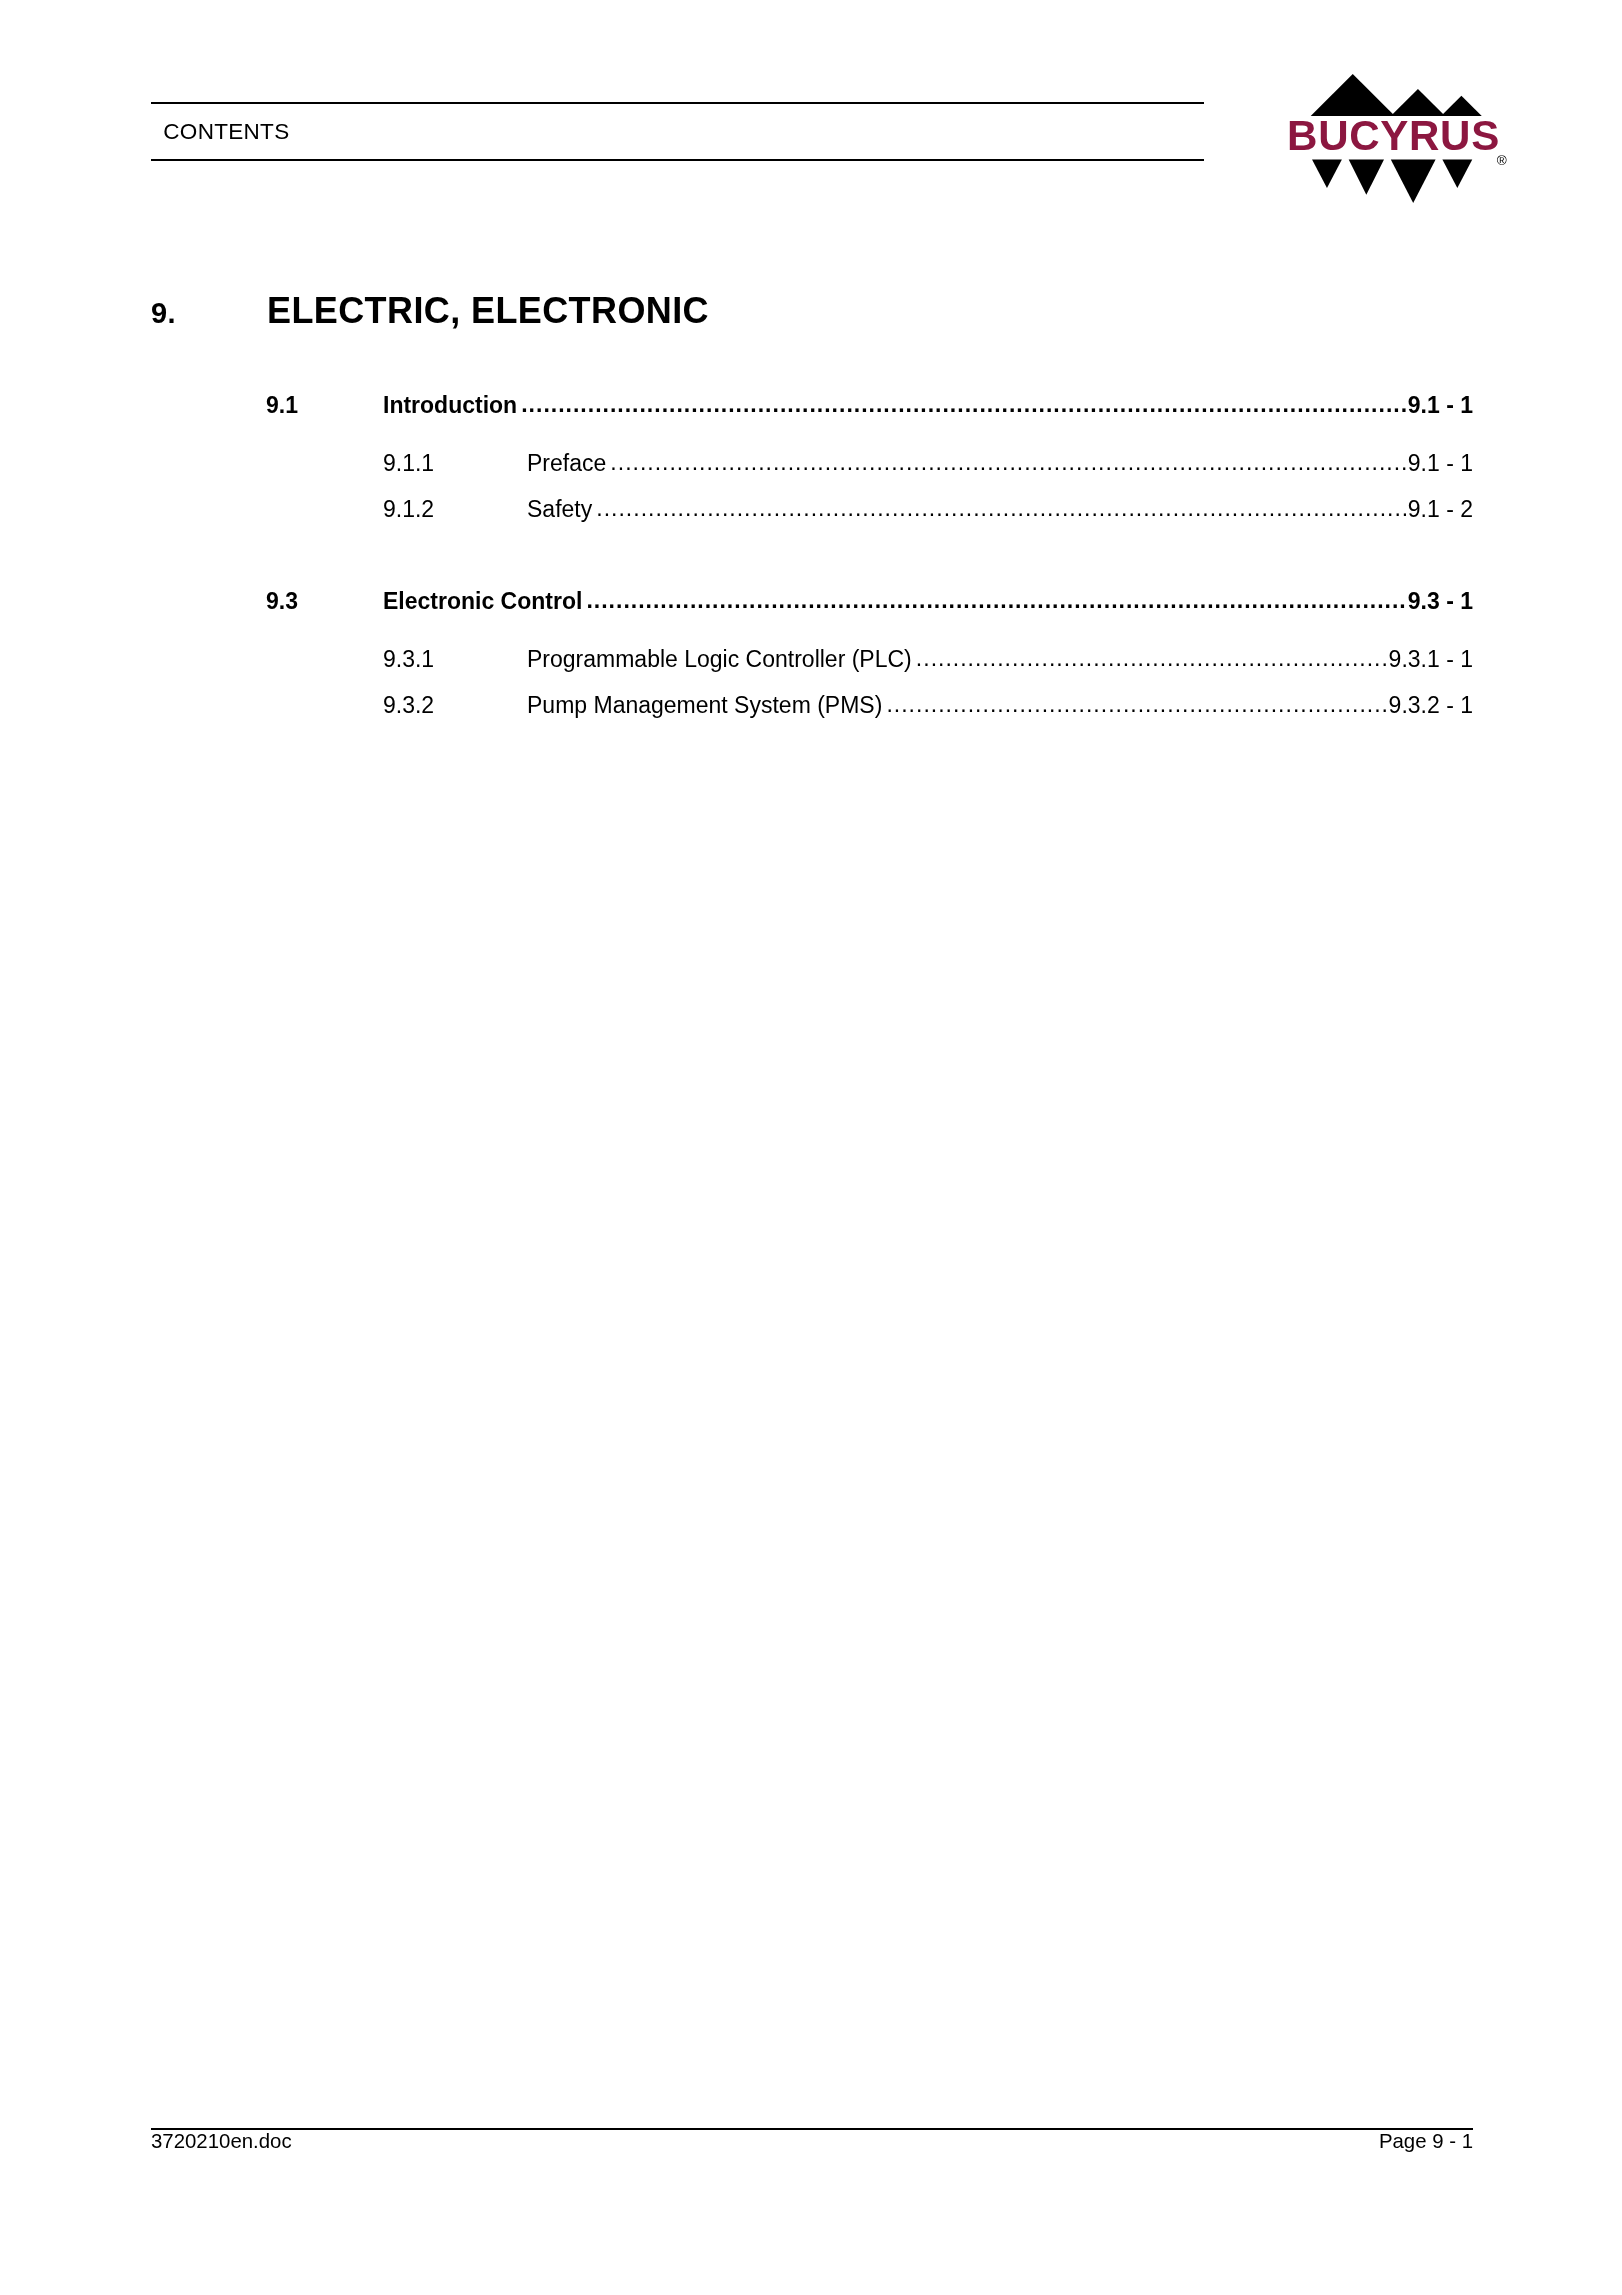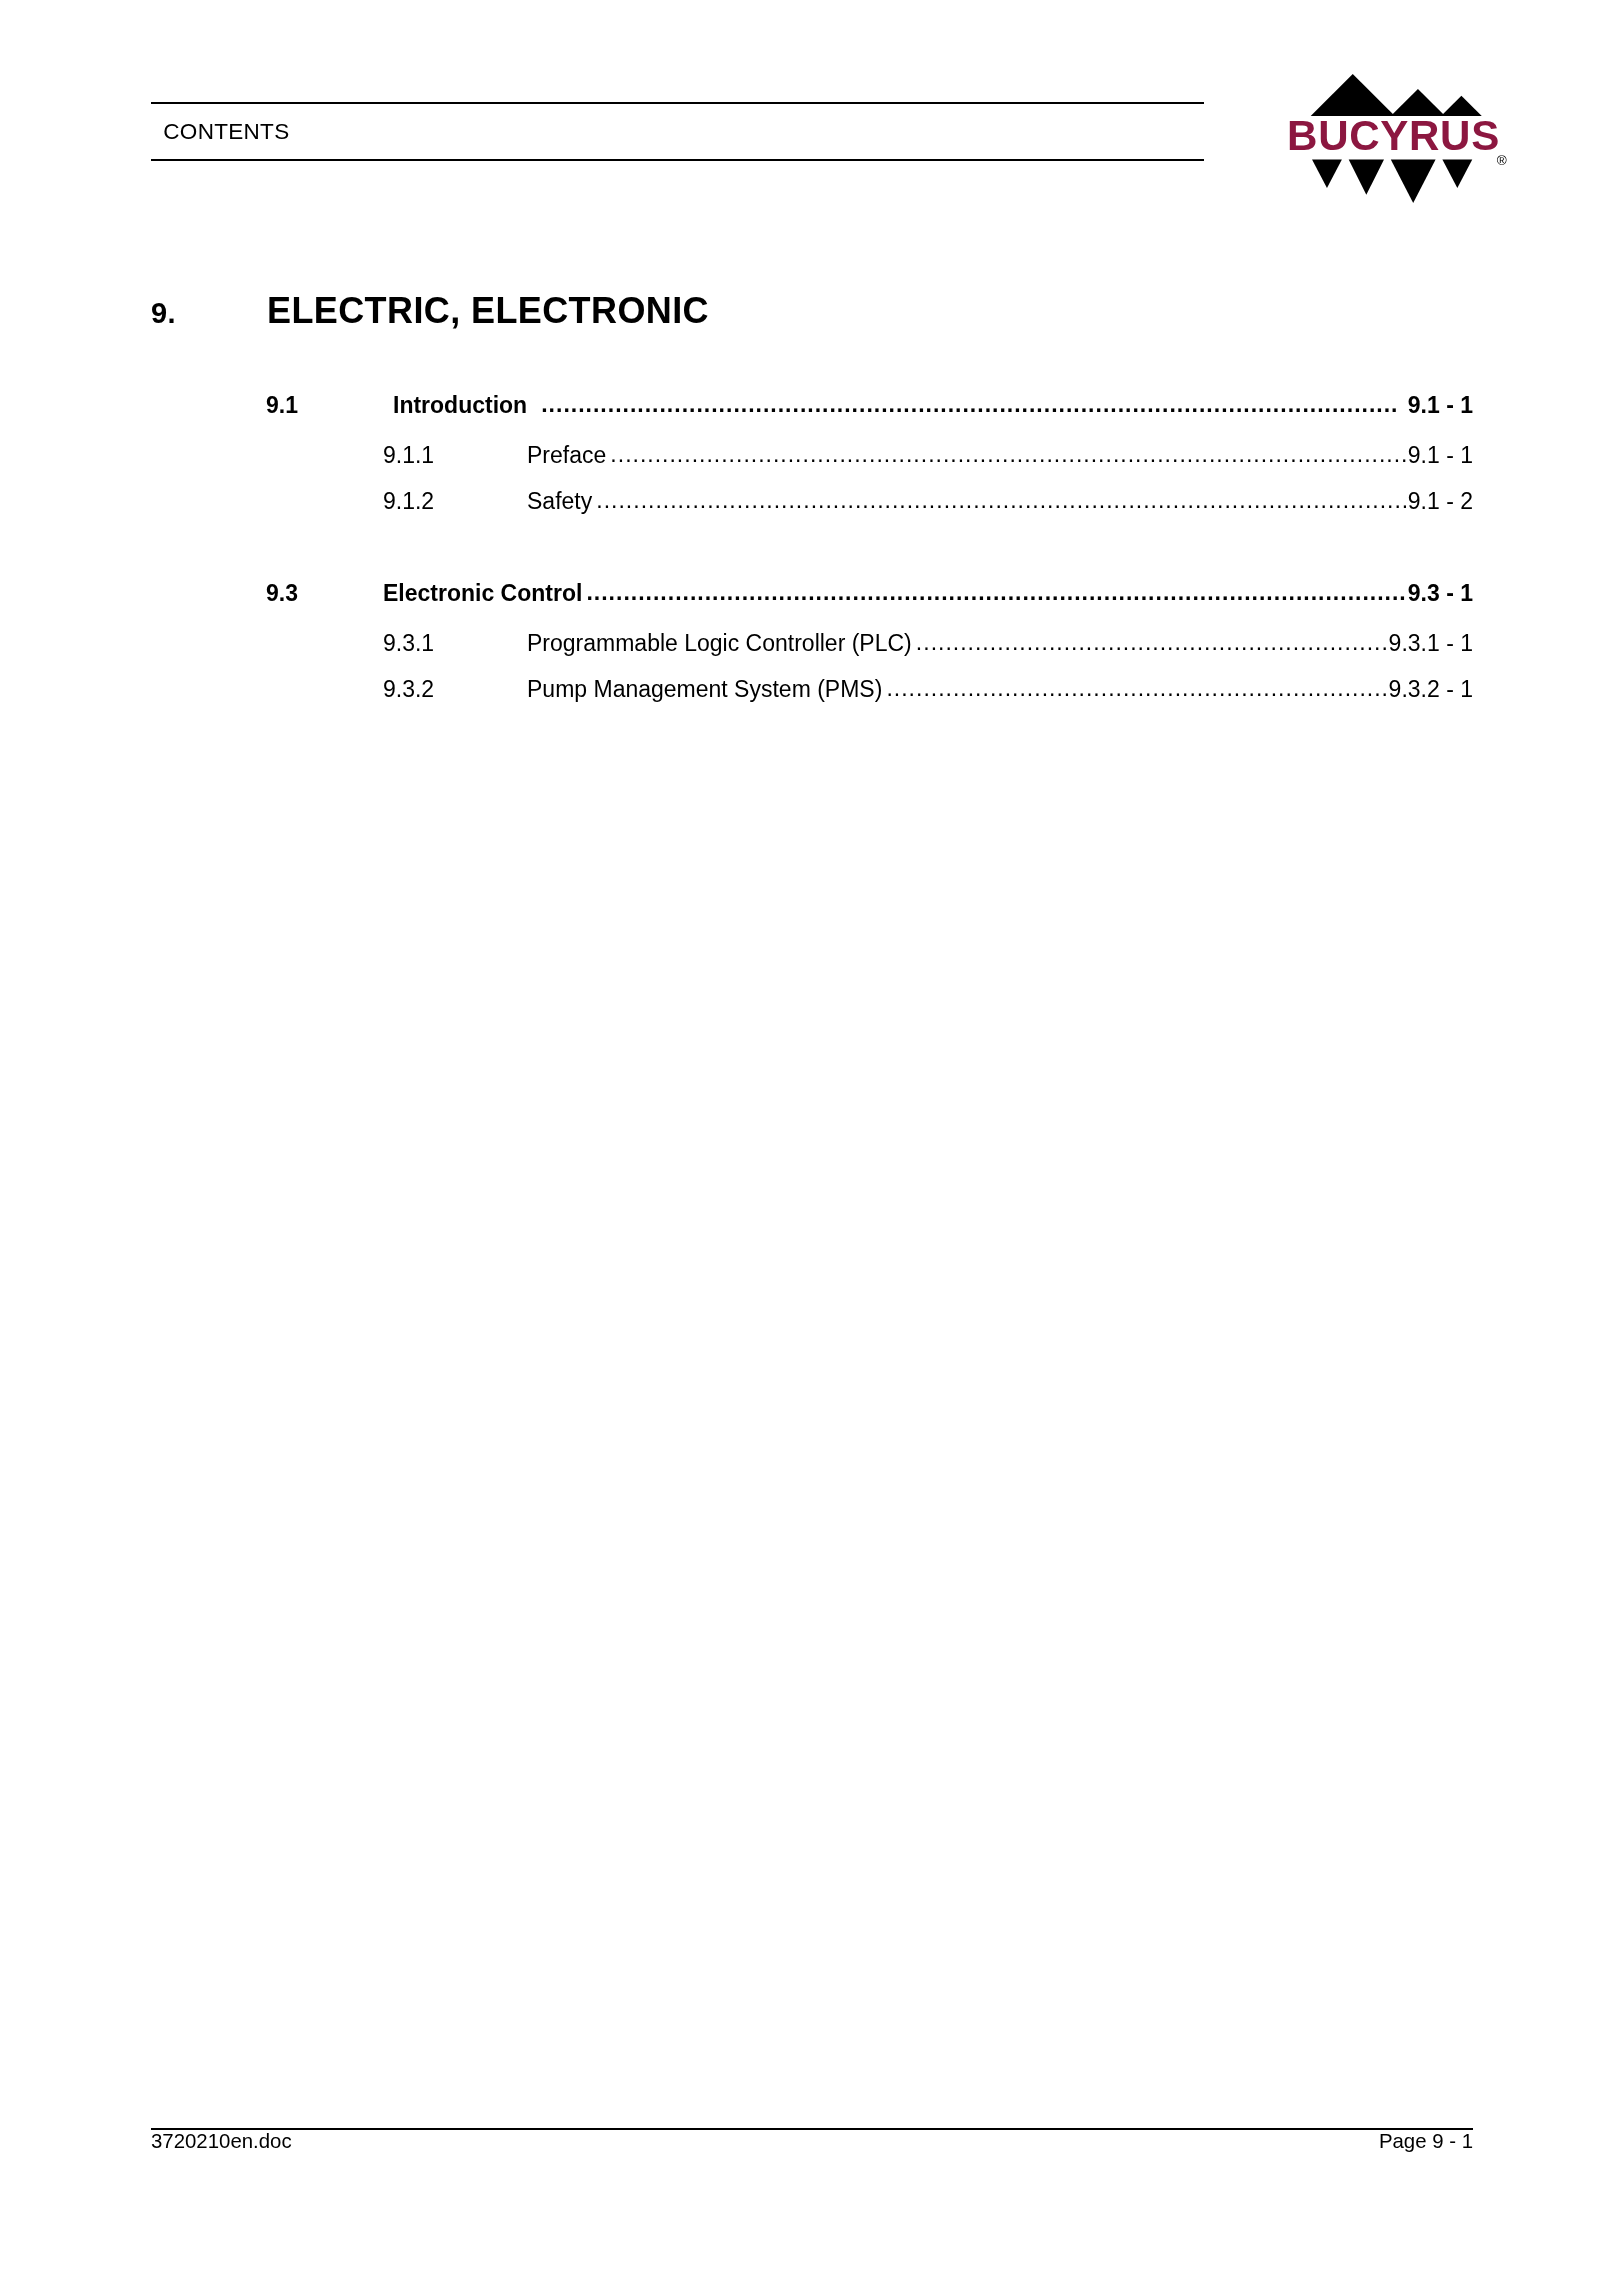--- a/index.html
+++ b/index.html
@@ -86,30 +86,29 @@
     box-sizing: border-box;
   }
   .toc-row.level1 {
     font-size: 23px;
     font-weight: bold;
     margin-top: 30px;
     padding-left: 115px;
   }
   .toc-row.level1.first {
     margin-top: 0;
-    gap: 10px;
   }
   .toc-row.level2 {
     font-size: 23px;
     font-weight: normal;
     margin-top: 19px;
     padding-left: 232px;
   }
   .toc-row.level2.grouptop {
-    margin-top: 23px;
+    margin-top: 31px;
     justify-content: center;
   }
   .toc-num1 {
     width: 117px;
     flex: none;
     white-space: nowrap;
   }
   .toc-num2 {
     width: 144px;
     flex: none;

